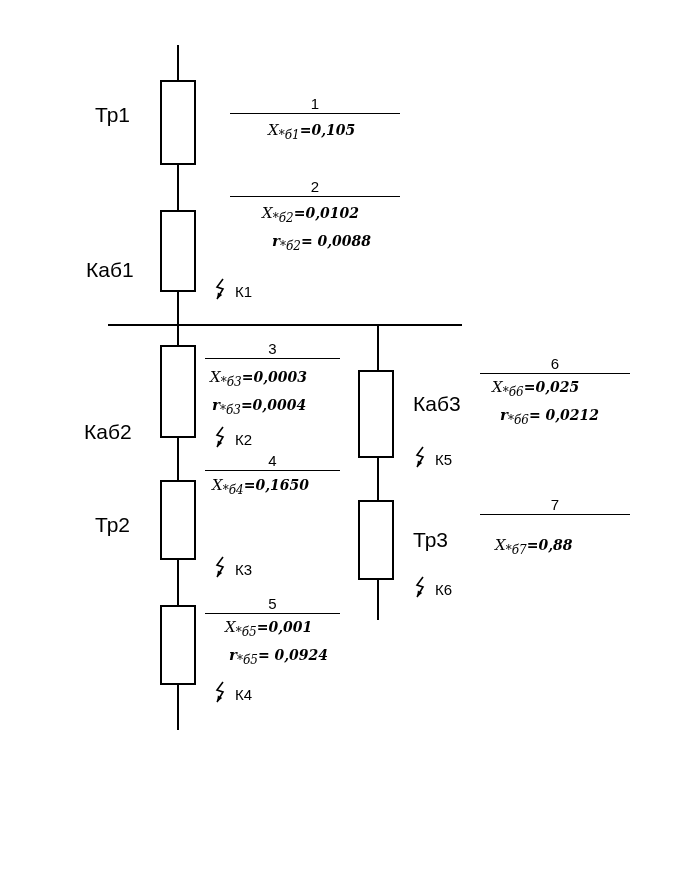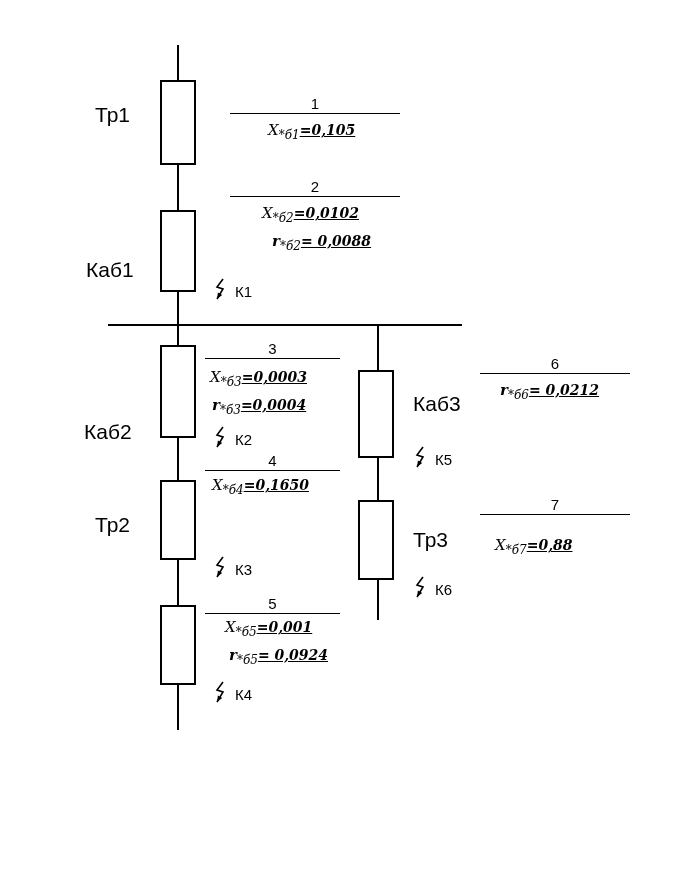--- a/index.html
+++ b/index.html
@@ -9,21 +9,21 @@
   .hline{position:absolute;height:2px;background:#000;}
   .box{position:absolute;width:36px;border:2px solid #000;background:#fff;box-sizing:border-box;}
   .lbl{position:absolute;font-size:21px;color:#000000;white-space:nowrap;}
   .sec{position:absolute;}
   .sec-num{text-align:center;font-size:15px;}
   .sec-line{height:0;border-top:1px solid #000;margin-top:1px;}
   .formula{font-family:"DejaVu Serif",serif;font-style:italic;font-size:14px;margin-top:7px;white-space:nowrap;}
   .f-sym{font-size:15px;}
   .f-sym.bold{font-weight:bold;}
   .f-sub{font-size:12px;}
-  .f-val{font-weight:bold;text-decoration:underline;}
+  .f-val{font-weight:bold;}
   .fault{position:absolute;display:flex;align-items:center;gap:7px;}
   .fault .k-lbl{font-size:15px;margin-top:1px;}
   svg.bolt{display:block;}
 </style>
 </head>
 <body>
 
 <div id="canvas">
 
   <div class="vline" style="left:177px;top:45px;height:37px;"></div>
@@ -100,20 +100,23 @@
       <span class="f-sym">X</span><sub class="f-sub">*б5</sub><span class="f-val">=0,001</span>
     </div>
     <div class="formula" style="padding-left:24px;">
       <span class="f-sym bold">r</span><sub class="f-sub">*б5</sub><span class="f-val">= 0,0924</span>
     </div>
   </div>
 
   <div class="sec" style="left:480px;top:355px;width:150px;">
     <div class="sec-num">6</div>
     <div class="sec-line"></div>
+    <div class="formula" style="padding-left:12px;margin-top:4px;">
+      <span class="f-sym">X</span><sub class="f-sub">*б6</sub><span class="f-val">=0,025</span>
+    </div>
     <div class="formula" style="padding-left:20px;">
       <span class="f-sym bold">r</span><sub class="f-sub">*б6</sub><span class="f-val">= 0,0212</span>
     </div>
   </div>
 
   <div class="sec" style="left:480px;top:496px;width:150px;">
     <div class="sec-num">7</div>
     <div class="sec-line"></div>
     <div class="formula" style="padding-left:15px;margin-top:21px;">
       <span class="f-sym">X</span><sub class="f-sub">*б7</sub><span class="f-val">=0,88</span>

